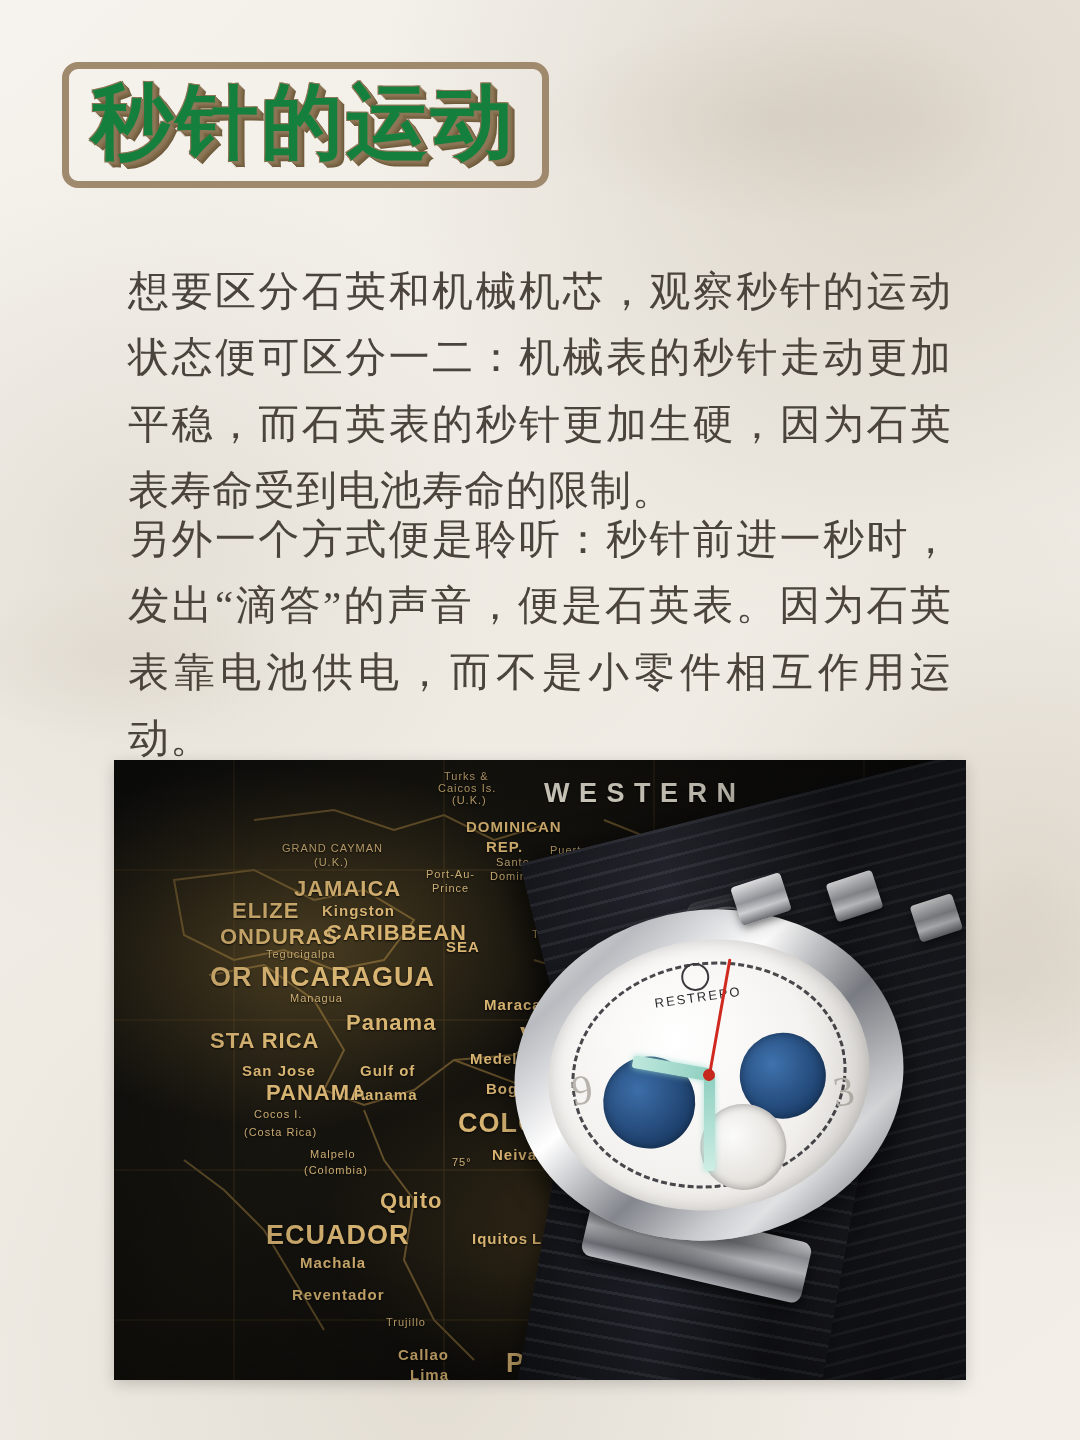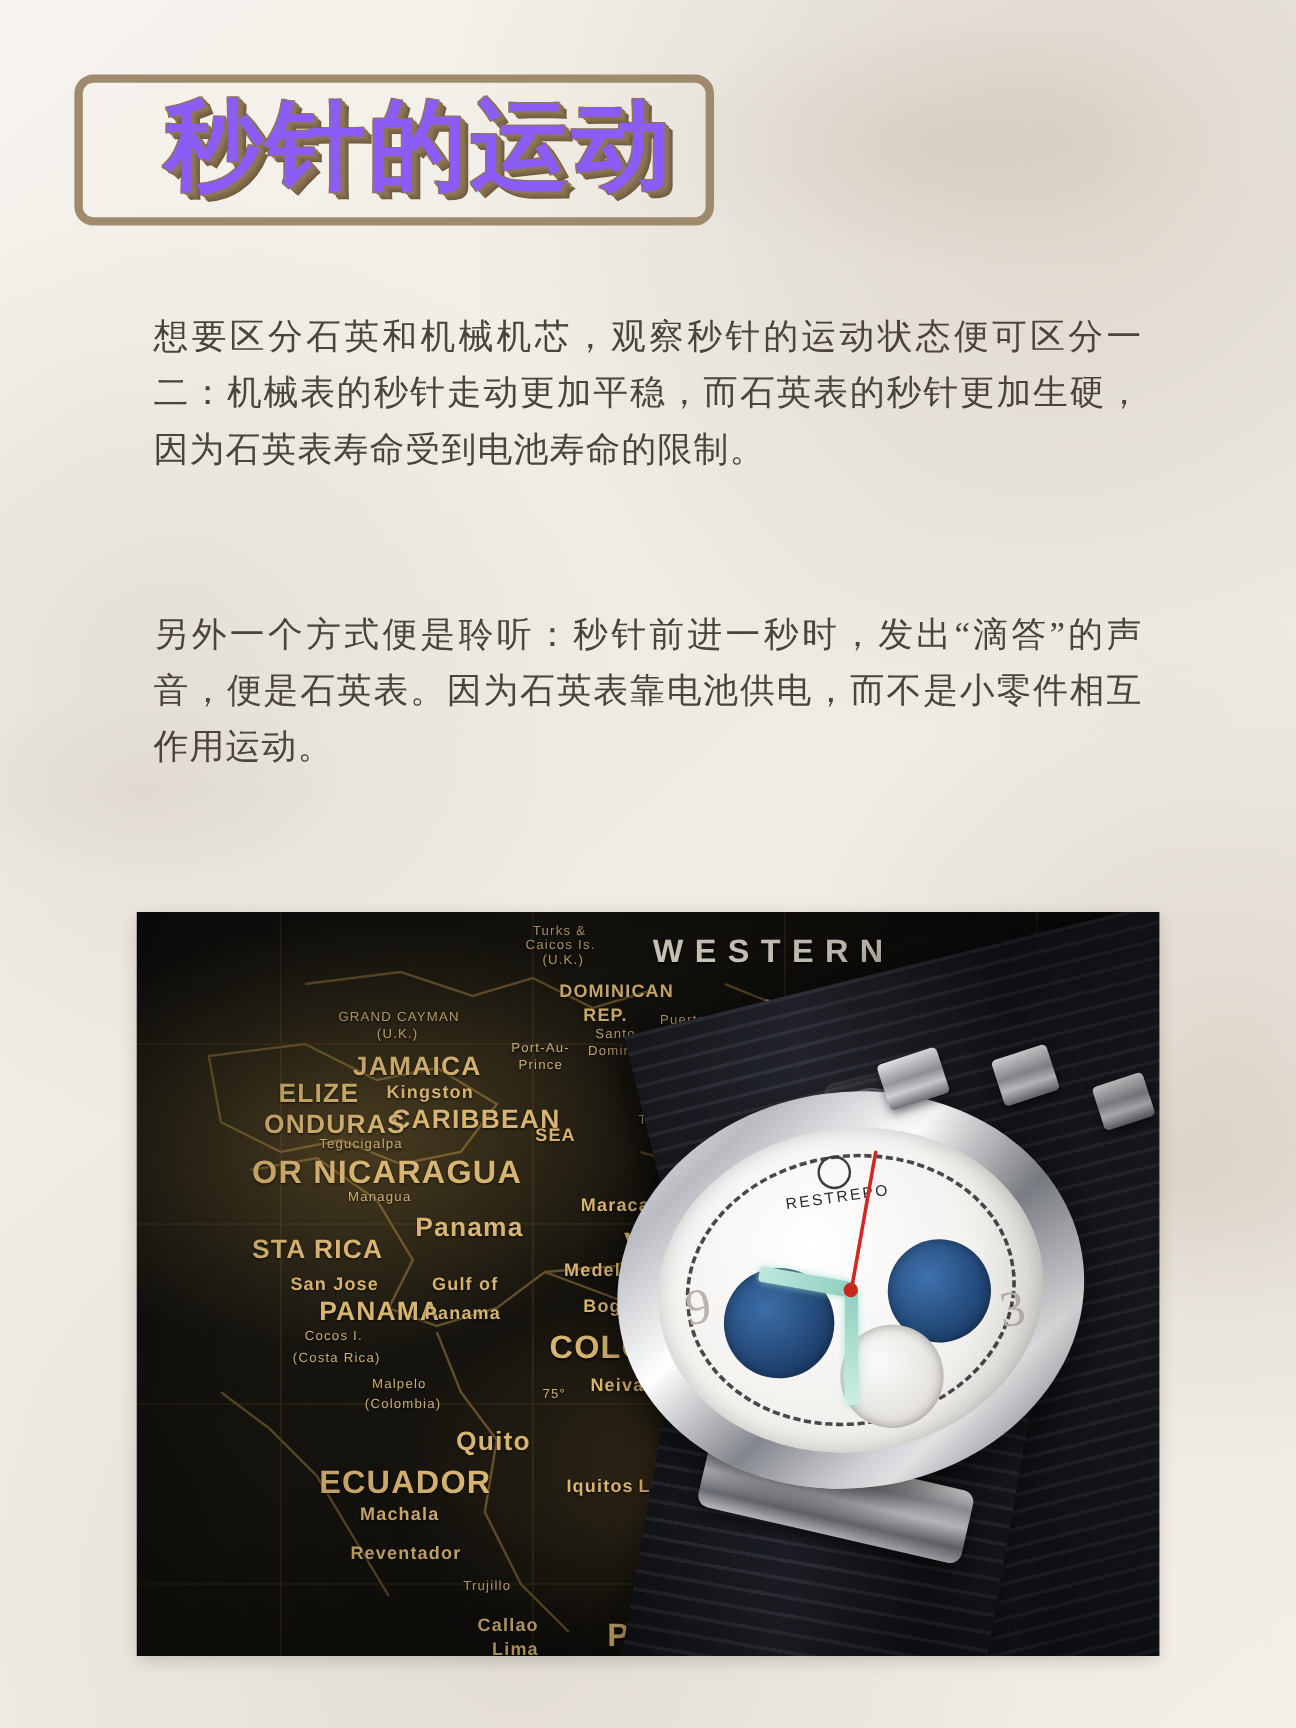--- a/index.html
+++ b/index.html
@@ -56,36 +56,35 @@
     background: transparent;
   }
   
   .title-3d {
     position: relative;
     font-family: "DejaVu Sans", "Liberation Sans", sans-serif;
     font-weight: bold;
     font-size: 82px;
     line-height: 1.05;
     letter-spacing: 3px;
-    color: #8b5cf6;
+    color: #15803d;
     text-shadow:
       1px 0 0 #8d7657, 2px 1px 0 #8d7657, 3px 2px 0 #8d7657,
       4px 3px 0 #86704f, 5px 4px 0 #7e6848, 6px 5px 0 #776242,
       7px 6px 0 #6f5c3d, -1px -1px 0 #8d7657, -1px 1px 0 #8d7657,
       1px -1px 0 #8d7657;
-    margin-left: 46px;
   }
 
   
   .body-block {
     position: absolute;
     left: 128px;
     width: 824px;
     color: #4a443c;
-    font-size: 29px;
+    font-size: 41px;
     line-height: 1.62;
     letter-spacing: 1px;
     text-align: justify;
   }
   .para-1 { top: 258px; }
   .para-2 { top: 506px; }
 
   
   .photo {
     position: absolute;

